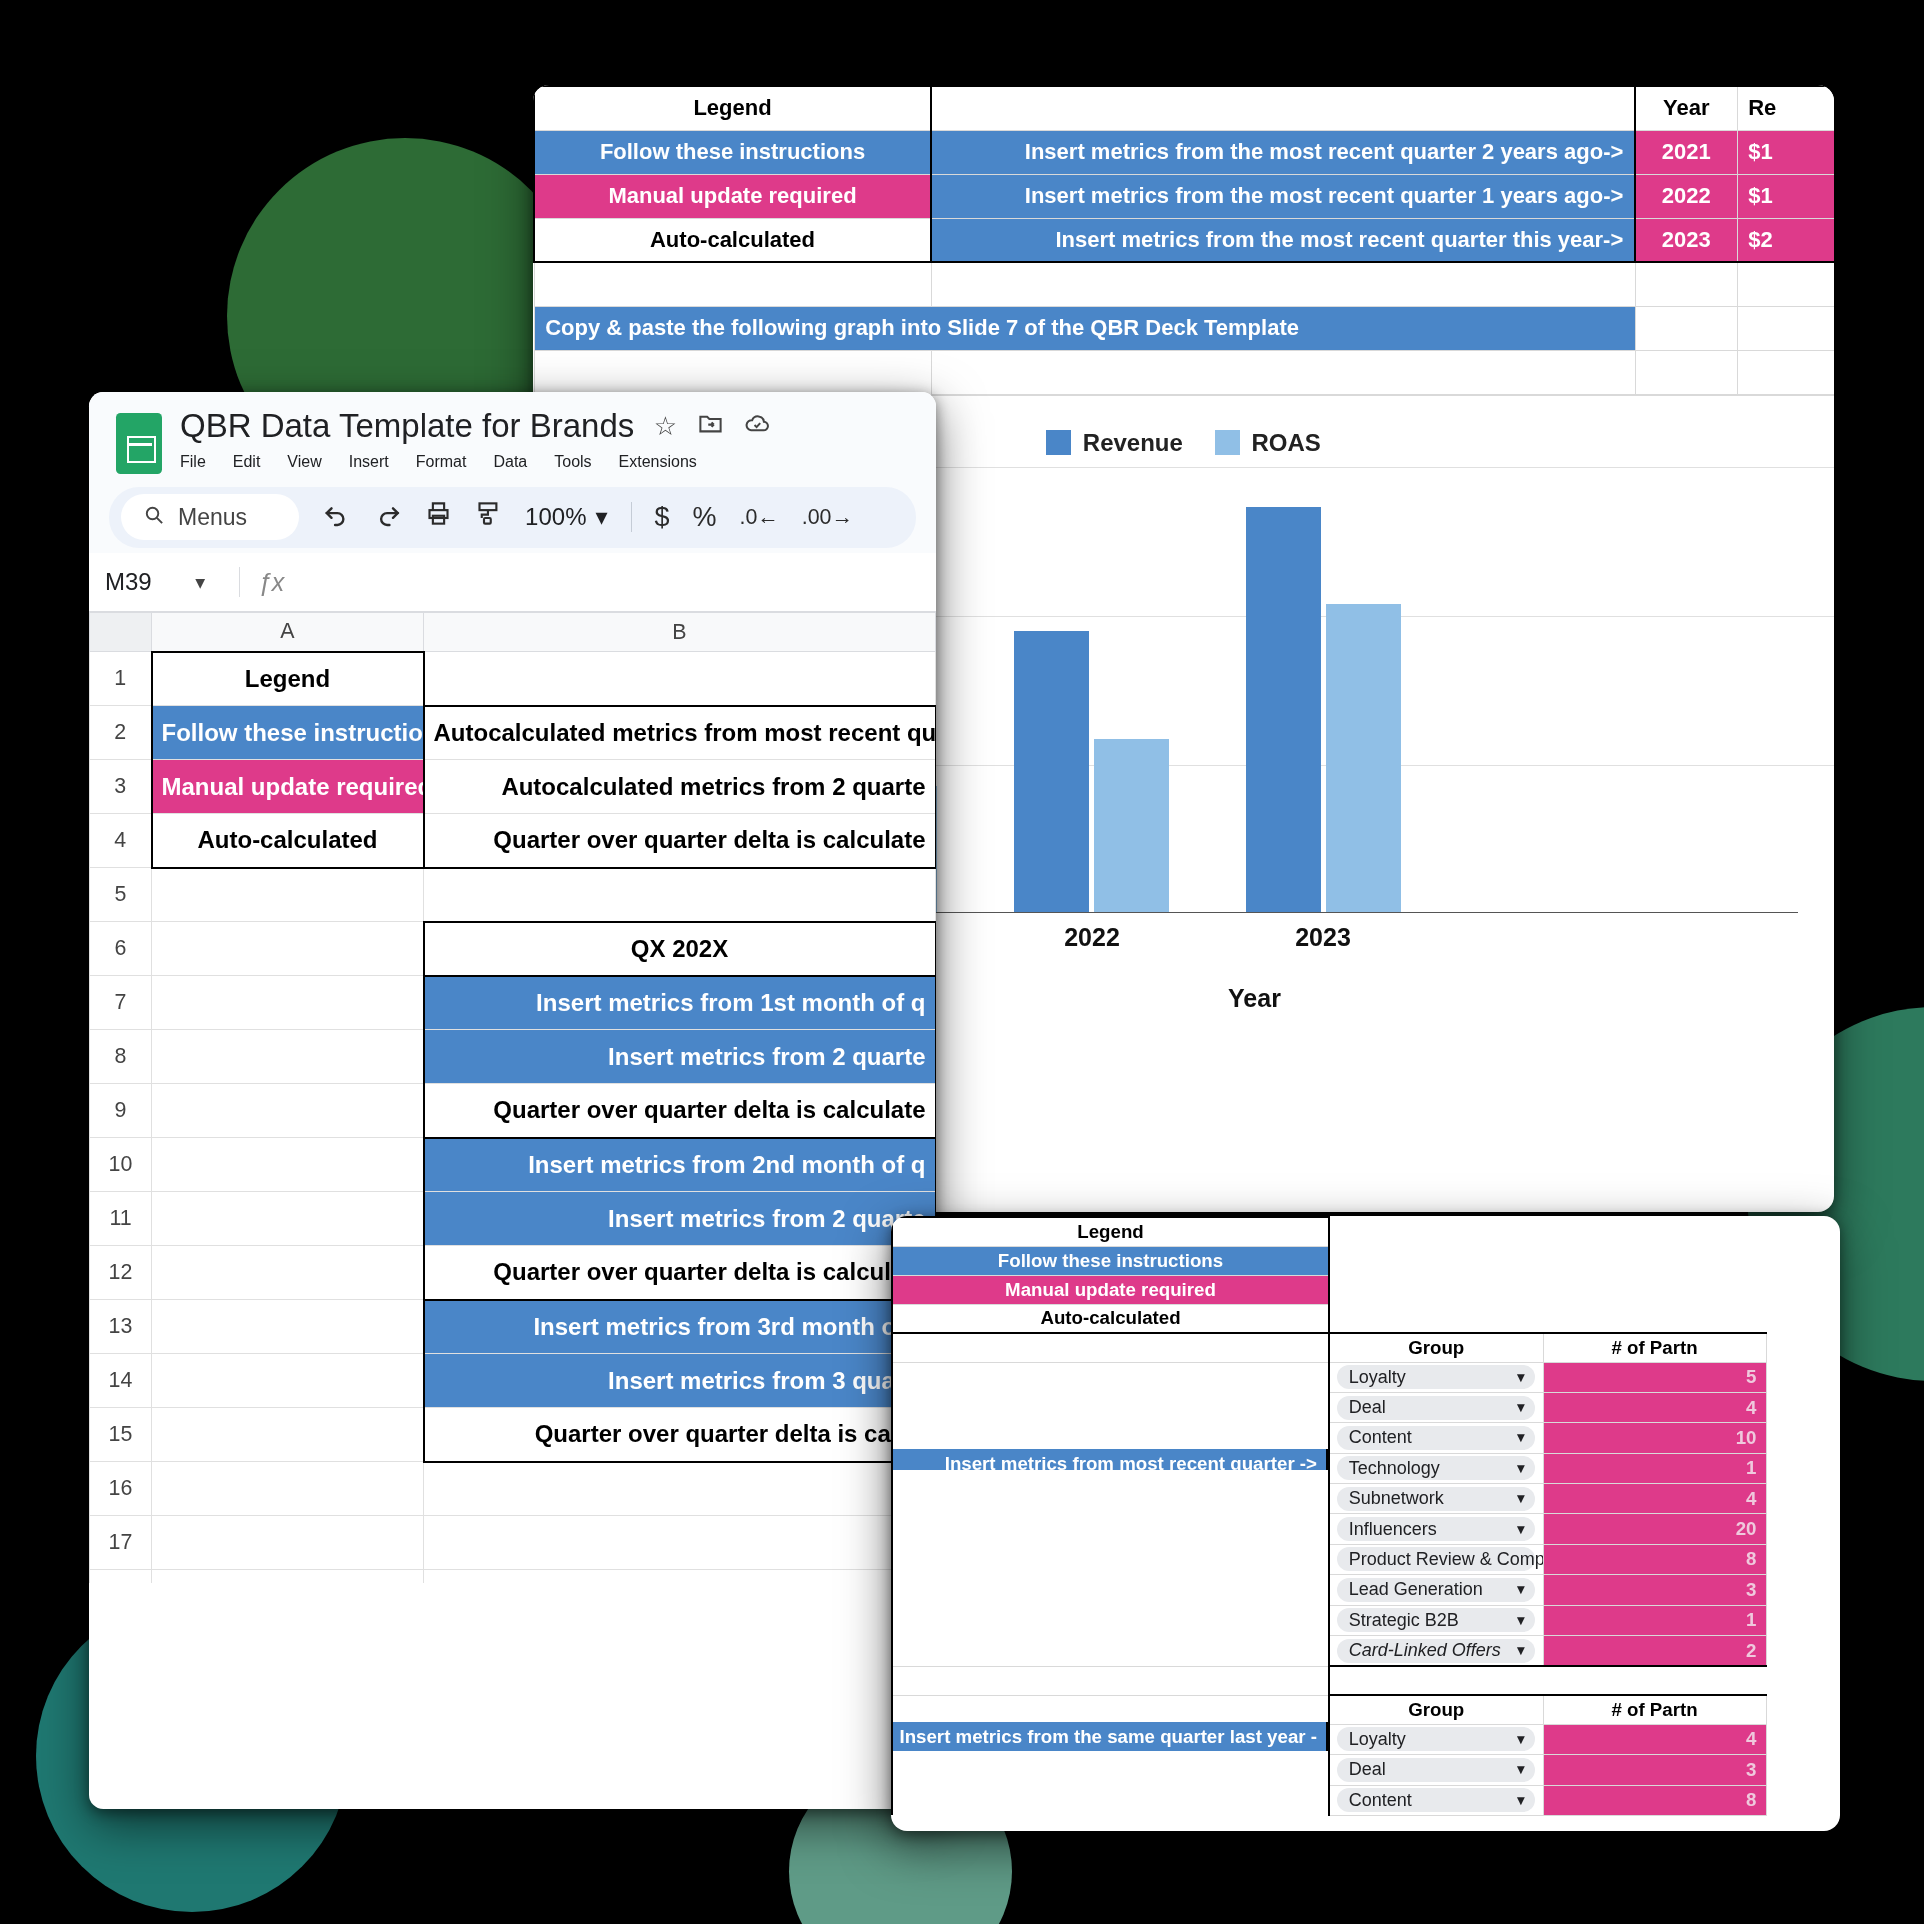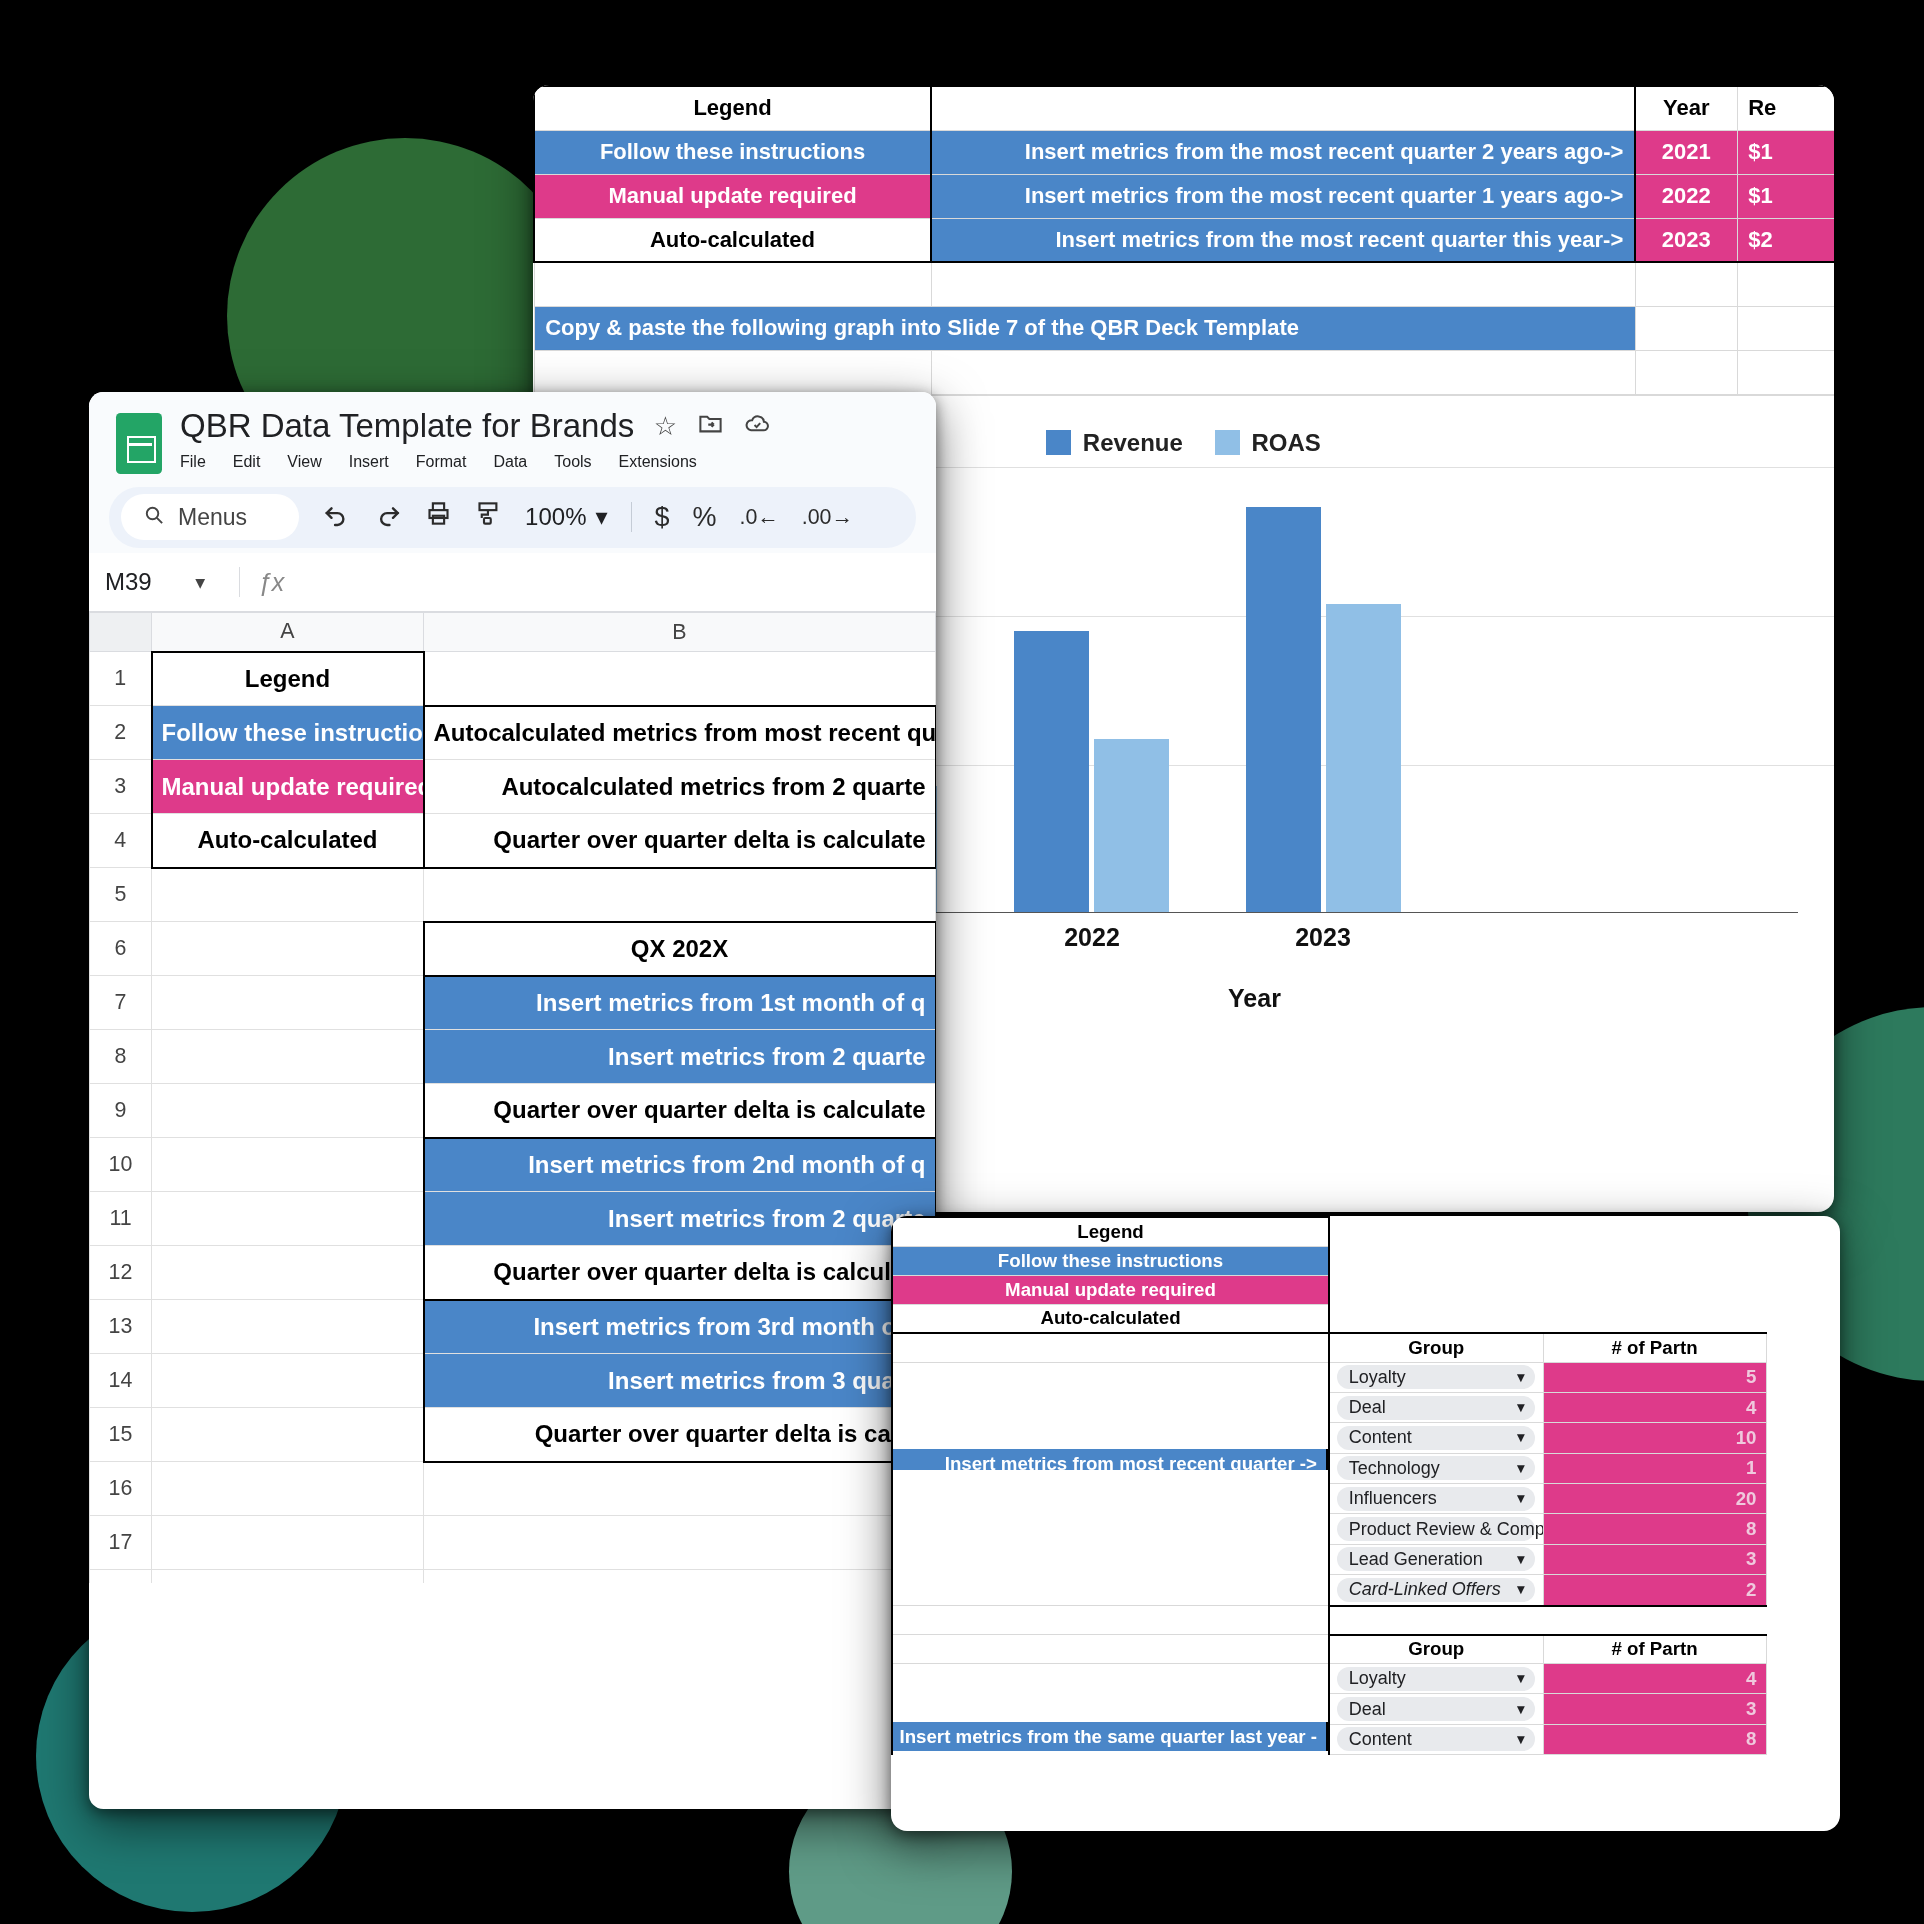--- a/index.html
+++ b/index.html
@@ -488,20 +488,29 @@
             <td class="grpcell" style="border-left: 2.7px solid rgb(0, 0, 0);"><span class="chip">
                 <span>Technology</span>
                 <span class="cv">▼</span>
               </span></td>
             <td class="pinkcell">1</td>
             <td style="border: none;"></td>
           </tr>
           <tr>
             <td class="c-white" style="border-left: 2.7px solid rgb(0, 0, 0); border-right: 2.7px solid rgb(0, 0, 0); border-top: none; border-bottom: none;"></td>
             <td class="grpcell" style="border-left: 2.7px solid rgb(0, 0, 0);"><span class="chip">
+                <span>Subnetwork</span>
+                <span class="cv">▼</span>
+              </span></td>
+            <td class="pinkcell">4</td>
+            <td style="border: none;"></td>
+          </tr>
+          <tr>
+            <td class="c-white" style="border-left: 2.7px solid rgb(0, 0, 0); border-right: 2.7px solid rgb(0, 0, 0); border-top: none; border-bottom: none;"></td>
+            <td class="grpcell" style="border-left: 2.7px solid rgb(0, 0, 0);"><span class="chip">
                 <span>Influencers</span>
                 <span class="cv">▼</span>
               </span></td>
             <td class="pinkcell">20</td>
             <td style="border: none;"></td>
           </tr>
           <tr>
             <td class="c-white" style="border-left: 2.7px solid rgb(0, 0, 0); border-right: 2.7px solid rgb(0, 0, 0); border-top: none; border-bottom: none;"></td>
             <td class="grpcell" style="border-left: 2.7px solid rgb(0, 0, 0);"><span class="chip">
                 <span>Product Review &amp; Comparison</span>
@@ -509,20 +518,29 @@
             <td class="pinkcell">8</td>
             <td style="border: none;"></td>
           </tr>
           <tr>
             <td class="c-white" style="border-left: 2.7px solid rgb(0, 0, 0); border-right: 2.7px solid rgb(0, 0, 0); border-top: none; border-bottom: none;"></td>
             <td class="grpcell" style="border-left: 2.7px solid rgb(0, 0, 0);"><span class="chip">
                 <span>Lead Generation</span>
                 <span class="cv">▼</span>
               </span></td>
             <td class="pinkcell">3</td>
+            <td style="border: none;"></td>
+          </tr>
+          <tr>
+            <td class="c-white" style="border-left: 2.7px solid rgb(0, 0, 0); border-right: 2.7px solid rgb(0, 0, 0); border-top: none; border-bottom: none;"></td>
+            <td class="grpcell" style="border-left: 2.7px solid rgb(0, 0, 0);"><span class="chip">
+                <span>Strategic B2B</span>
+                <span class="cv">▼</span>
+              </span></td>
+            <td class="pinkcell">1</td>
             <td style="border: none;"></td>
           </tr>
           <tr>
             <td class="c-white" style="border-left: 2.7px solid rgb(0, 0, 0); border-right: 2.7px solid rgb(0, 0, 0); border-top: none; border-bottom: none;"></td>
             <td class="grpcell" style="border-left: 2.7px solid rgb(0, 0, 0); border-bottom: 2.7px solid rgb(0, 0, 0); font-style: italic;"><span class="chip">
                 <span>Card-Linked Offers</span>
                 <span class="cv">▼</span>
               </span></td>
             <td class="pinkcell" style="border-bottom: 2.7px solid rgb(0, 0, 0);">2</td>
             <td style="border: none;"></td>

